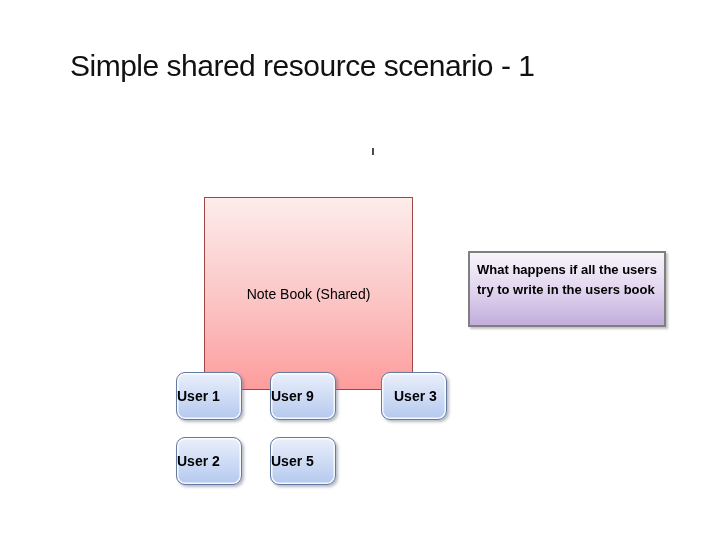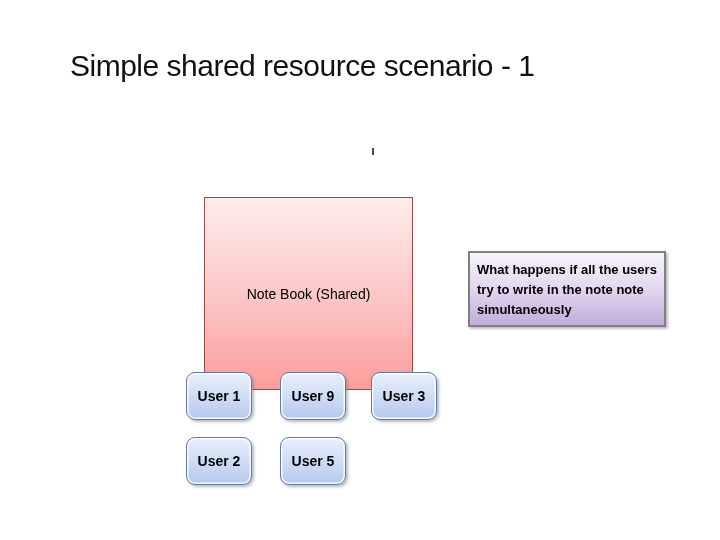--- a/index.html
+++ b/index.html
@@ -37,43 +37,42 @@
   .callout-line {
     font-size:13px; font-weight:600; color:#000000;
     line-height:20px; white-space:nowrap;
   }
   .user-box {
     position:absolute; width:66px; height:48px; border-radius:9px;
     background:linear-gradient(180deg,#eaf0fb 0%,#cfdcf5 50%,#b5c9ee 100%);
     border:1px solid #64799f;
     box-shadow:2px 2px 3px rgba(110,120,140,0.5),
                inset 0 0 0 1.5px rgba(255,255,255,0.85);
-    display:flex; align-items:center; justify-content:center;margin-left:10px;
+    display:flex; align-items:center; 
   }
   .user-label { font-size:14px; font-weight:600; color:#000000; }
-  .c1 { left:176px; } .c2 { left:270px; } .c3 { left:361px; }
+  .c1 { left:176px; } .c2 { left:270px; } .c3 { left:381px;padding-left:12px; }
   .r1 { top:372px; }  .r2 { top:437px; }
 </style>
 </head>
 <body>
 
 <div class="slide">
 
   <div class="title">Simple shared resource scenario - 1</div>
 
   <div class="cursor-tick"></div>
 
   <div class="notebook">
     <span class="notebook-label">Note Book (Shared)</span>
   </div>
 
   <div class="callout">
     <div class="callout-line">What happens if all the users</div>
-    <div class="callout-line">try to write in the note note</div>
-    <div class="callout-line">simultaneously</div>
+    <div class="callout-line">try to write in the users book</div>
   </div>
 
   <div class="user-box c1 r1">
     <span class="user-label">User 1</span>
   </div>
   <div class="user-box c2 r1">
     <span class="user-label">User 9</span>
   </div>
   <div class="user-box c3 r1">
     <span class="user-label">User 3</span>

